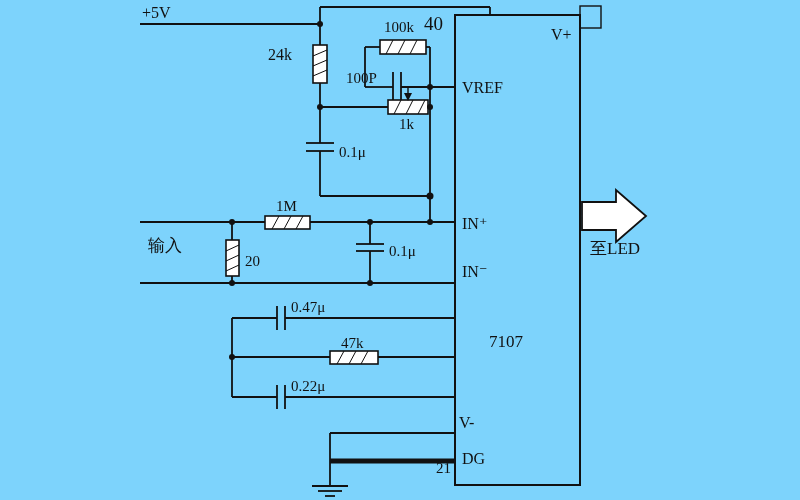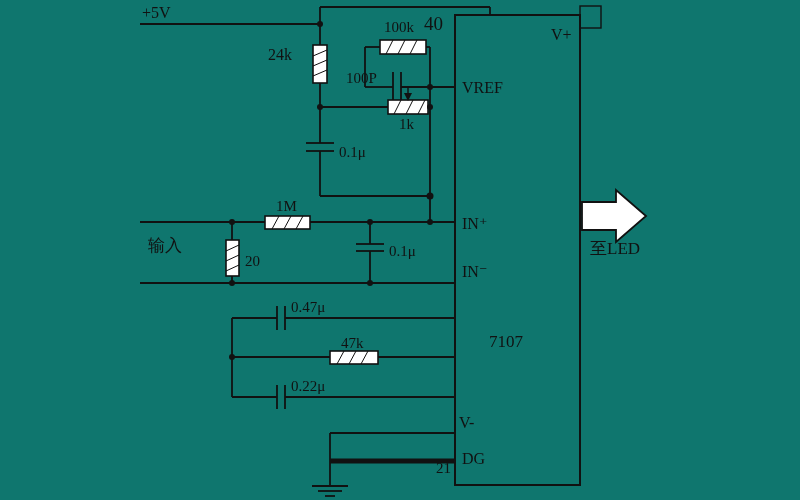--- a/index.html
+++ b/index.html
@@ -1,20 +1,20 @@
 <!DOCTYPE html>
 <html><head>
 <meta charset="utf-8">
 <style>
   html, body { margin: 0; padding: 0; background: #ffffff; }
   #stage {
     position: relative;
     width: 800px;
     height: 500px;
-    background: #0f766e;
+    background: #7dd3fc;
     overflow: hidden;
   }
   svg { position: absolute; left: 0; top: 0; }
   text {
     font-family: "Liberation Serif", "DejaVu Serif", serif;
     fill: #111111;
   }
   .w     { stroke: #111111; stroke-width: 1.8; fill: none; }
   .thin  { stroke: #111111; stroke-width: 1.4; fill: none; }
   .comp  { stroke: #111111; stroke-width: 1.6; fill: #ffffff; }

